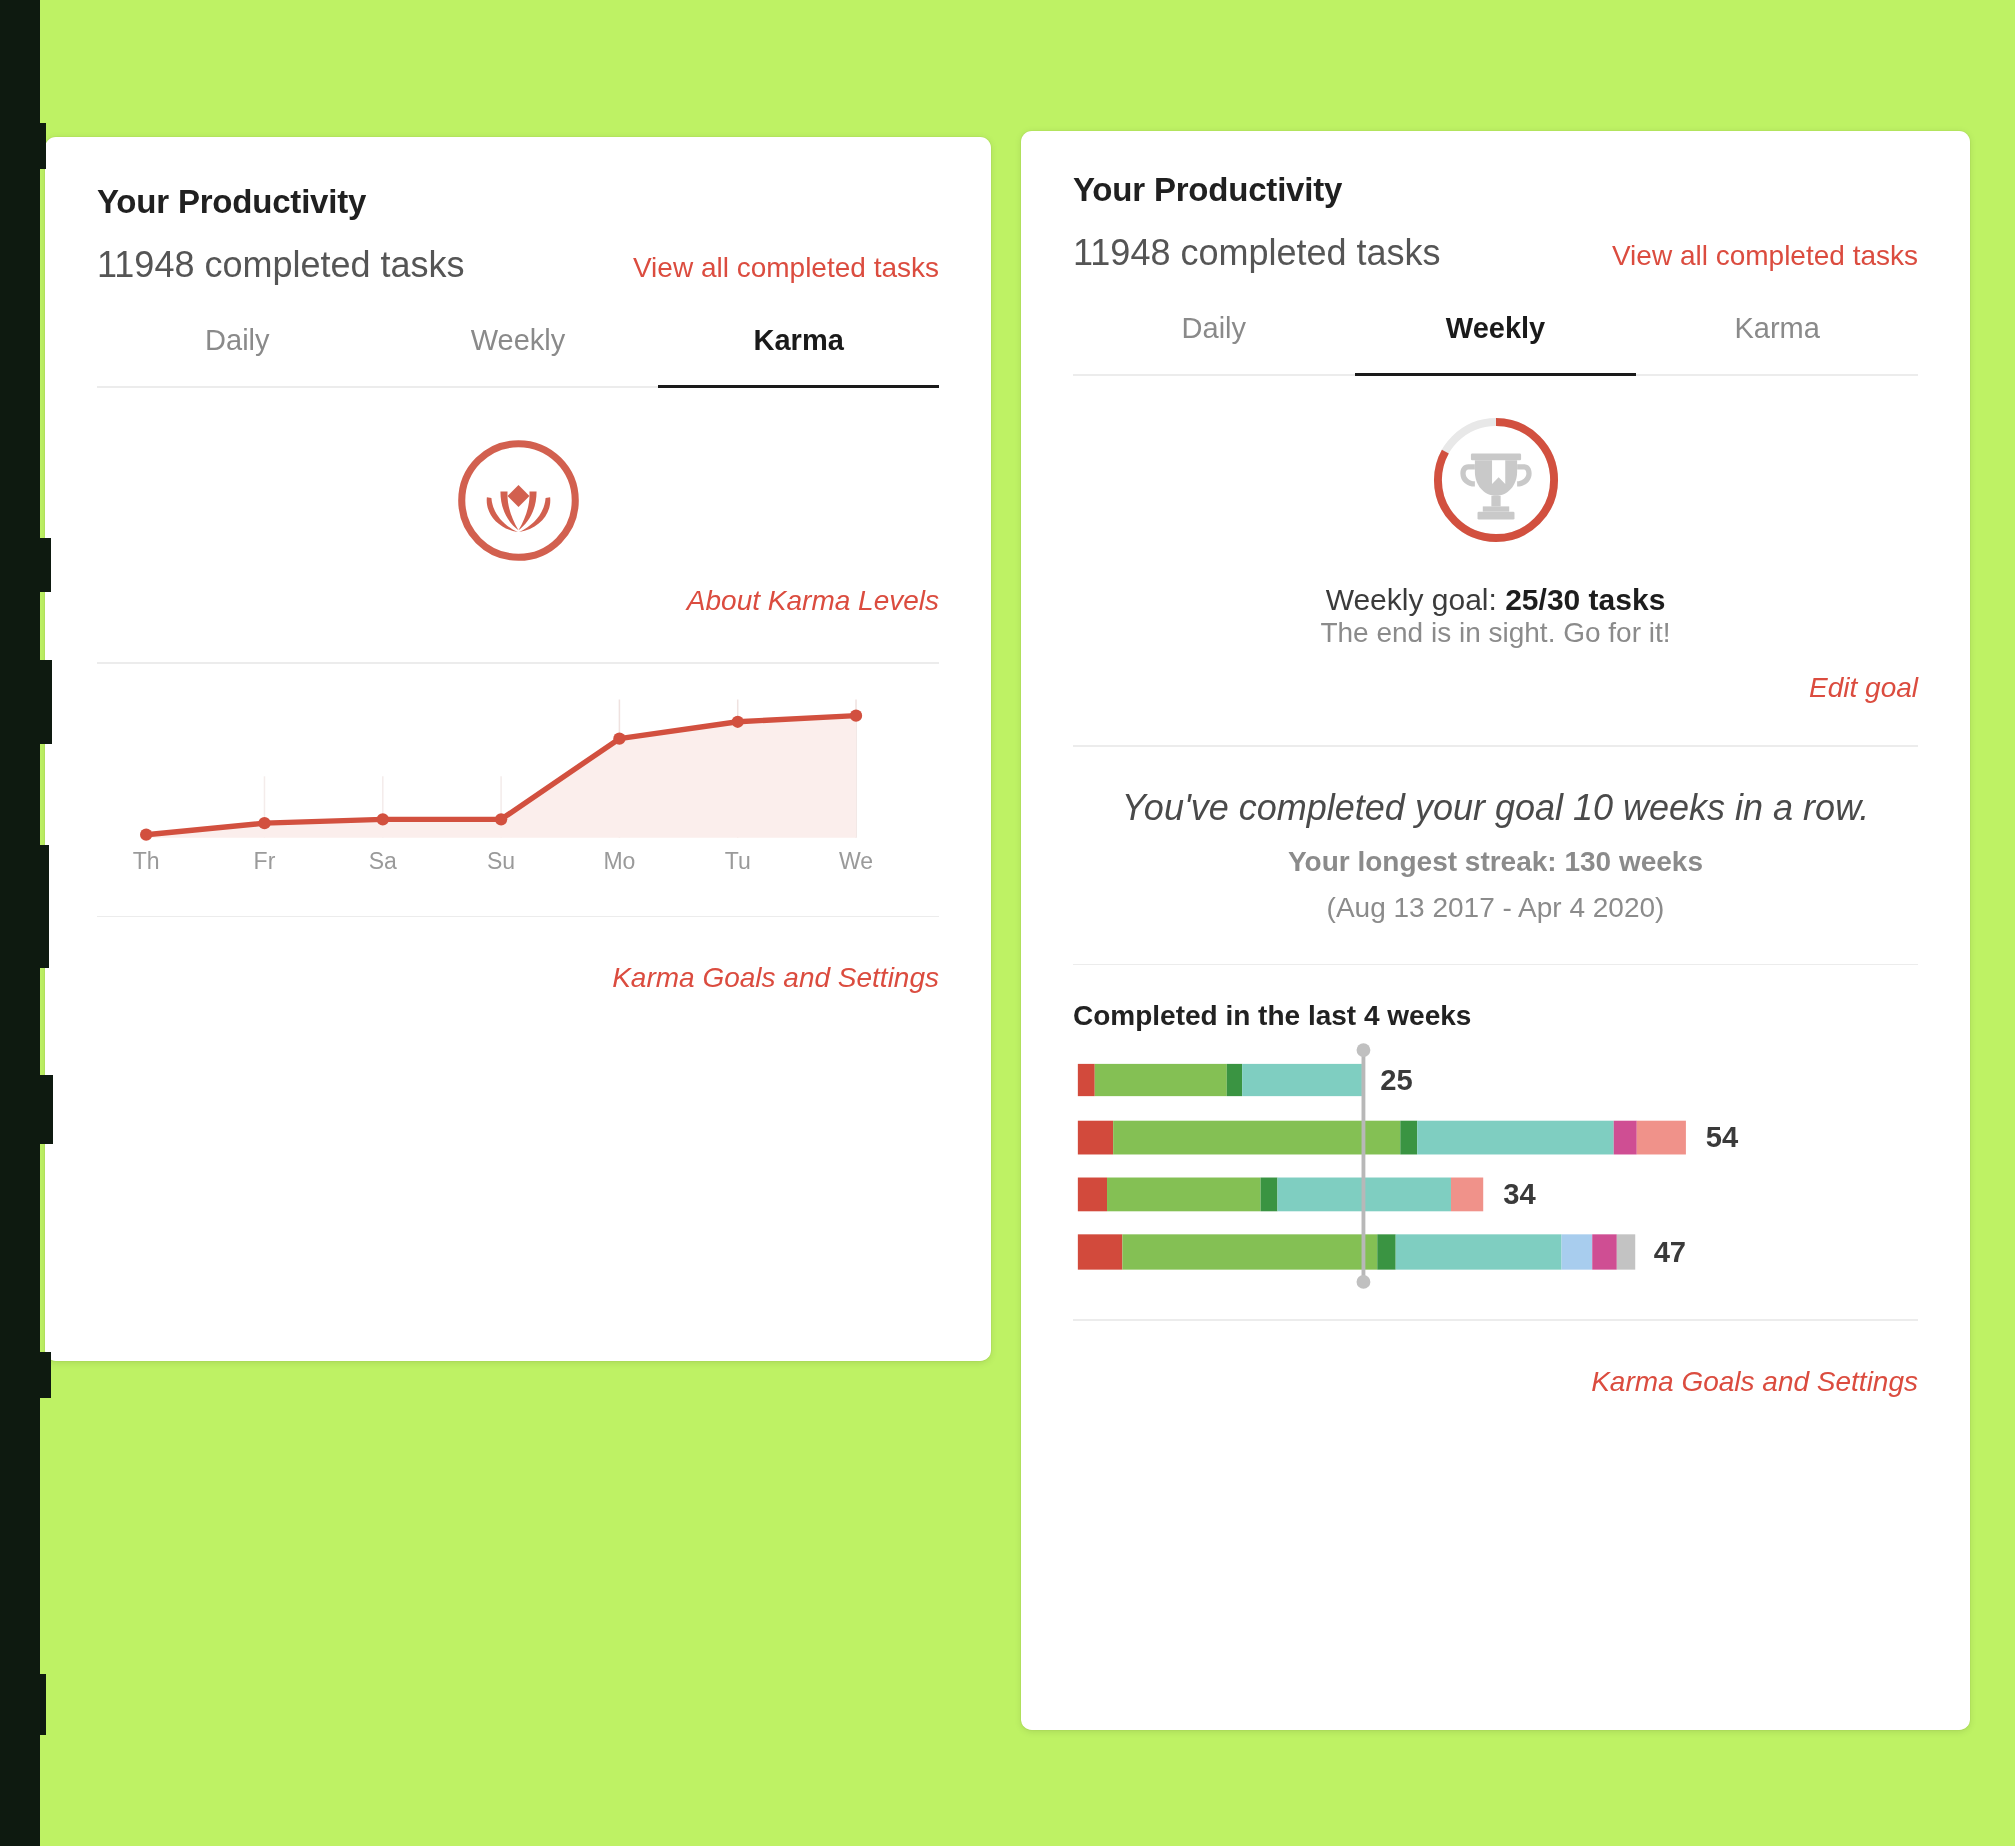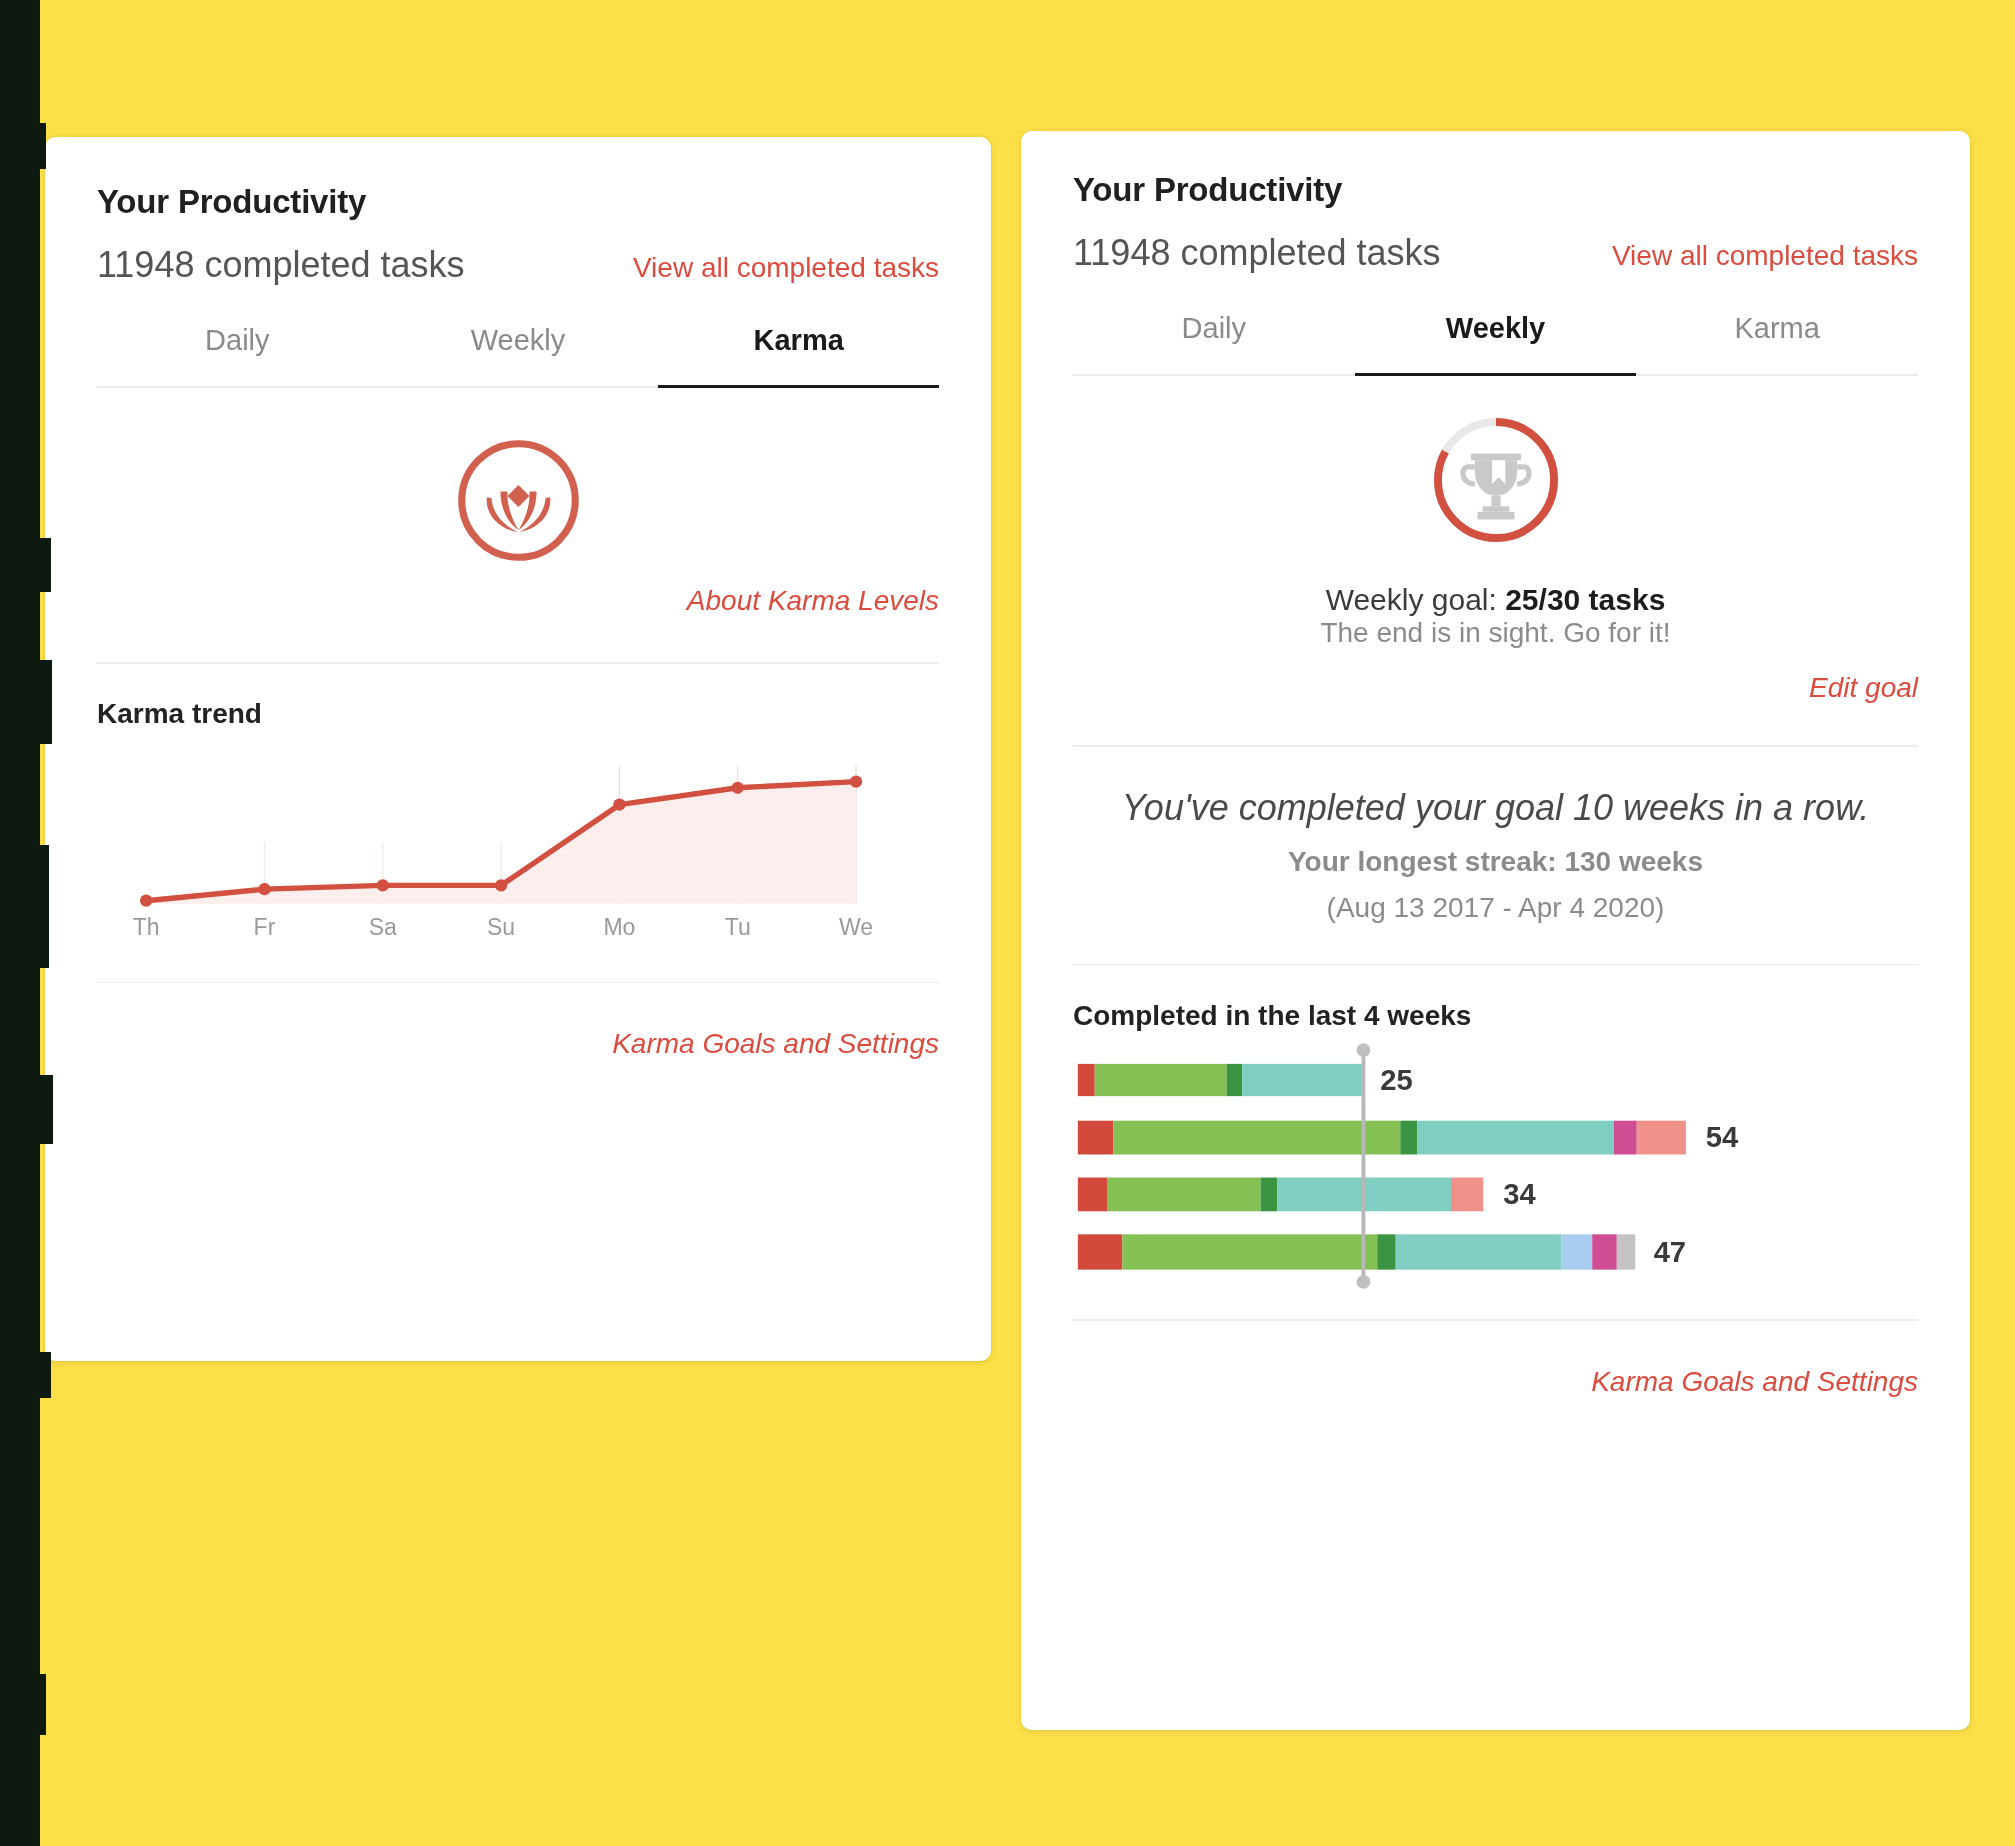--- a/index.html
+++ b/index.html
@@ -24,21 +24,21 @@
     z-index: 50;
   }
   #left-edge-artifact .nub {
     position: absolute;
     background: #0e1a10;
   }
 
   #page {
     position: absolute;
     inset: 0;
-    background: #fde047;
+    background: #bef264;
   }
 
   .card {
     position: absolute;
     background: #ffffff;
     border-radius: 10.8px;
     box-shadow: 0 1.5px 7.7px rgba(0,0,0,0.10), 0 0 0 0.8px rgba(0,0,0,0.035);
   }
 
   
@@ -232,21 +232,20 @@
         </svg>
       </div>
 
 
       <div class="center-link">
         <a class="link">About Karma Levels</a>
       </div>
 
       <div class="divider" style="margin-top:45px;"></div>
 
-      <div class="section-title" style="margin-top:34px;">Karma trend</div>
 
       <svg id="karma-trend-chart" width="842" height="200" viewBox="0 0 1096 260" style="margin-top:20px; overflow:visible;">
 
         <line x1="680" y1="20" x2="680" y2="200" stroke="#efe2e0" stroke-width="2"></line>
         <line x1="834" y1="20" x2="834" y2="200" stroke="#efe2e0" stroke-width="2"></line>
         <line x1="988" y1="20" x2="988" y2="200" stroke="#efe2e0" stroke-width="2"></line>
         <line x1="218" y1="120" x2="218" y2="200" stroke="#f4eceb" stroke-width="2"></line>
         <line x1="372" y1="120" x2="372" y2="200" stroke="#f4eceb" stroke-width="2"></line>
         <line x1="526" y1="120" x2="526" y2="200" stroke="#f4eceb" stroke-width="2"></line>
 

